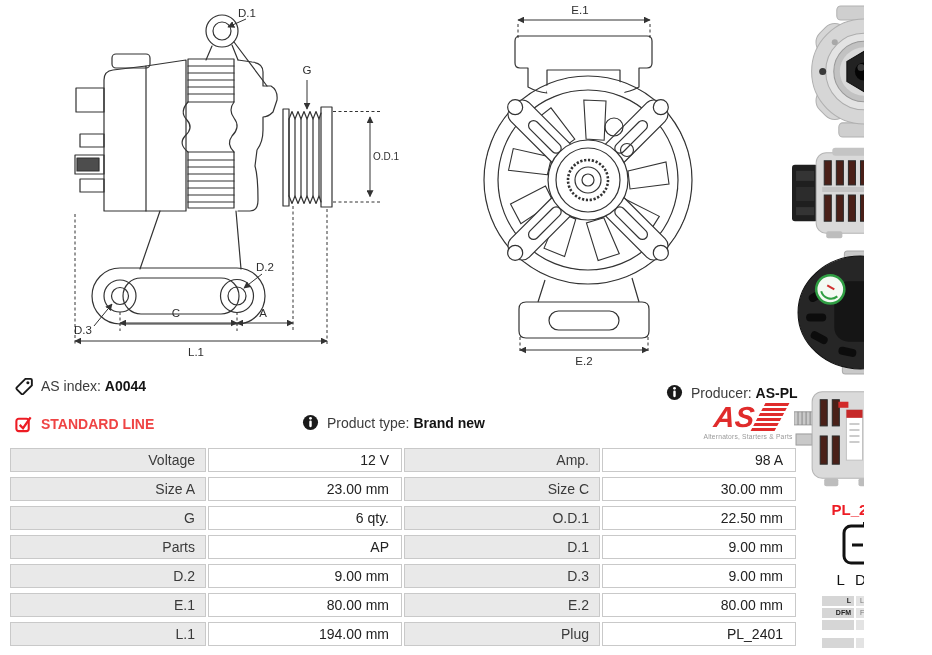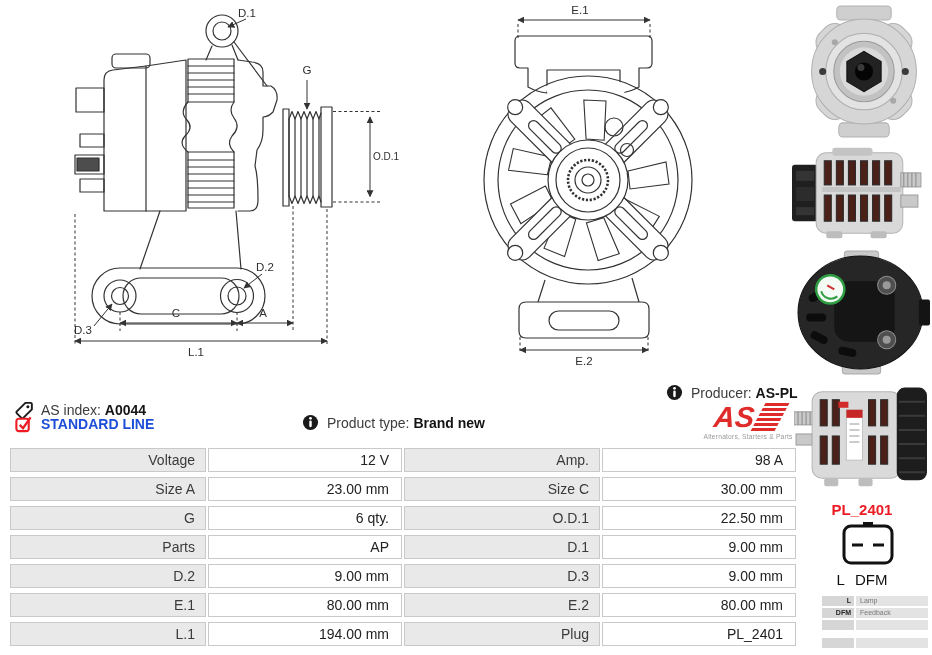--- a/index.html
+++ b/index.html
@@ -1,25 +1,25 @@
 <!DOCTYPE html>
 <html><head>
 <meta charset="utf-8">
 <style>
   html,body{margin:0;padding:0;background:#fff}
-  .page{position:relative;width:932px;height:655px;background:#fff;overflow:hidden;
+  .page{position:relative;width:864px;height:655px;background:#fff;overflow:hidden;
         font-family:"Liberation Sans",sans-serif;color:#333}
   .abs{position:absolute}
   svg text{font-family:"Liberation Sans",sans-serif;font-size:11.5px;fill:#2e2e2e}
   svg text.small{font-size:10px}
 
   
   .inforow{position:absolute;display:flex;align-items:center;gap:8px;font-size:14px;color:#3c3c3c;white-space:nowrap}
   .b{font-weight:bold;color:#141414}
-  .redb{font-weight:bold;color:#1d4ed8}
+  .redb{font-weight:bold;color:#ef4444}
 
   
   .logo{position:absolute;left:702px;top:403px;width:92px}
   .logo-row{display:flex;align-items:center;justify-content:center}
   .logo-as{font-size:29px;line-height:26px;font-weight:bold;font-style:italic;color:#e02b2b;transform:skewX(-6deg)}
   .logo-stripes{display:flex;flex-direction:column;gap:2px;margin-left:4px;transform:skewX(-28deg)}
   .logo-stripes i{display:block;width:24px;height:3px;background:#e02b2b}
   .logo-tagline{font-size:6.7px;color:#999;text-align:center;margin-top:2px;letter-spacing:.2px;white-space:nowrap}
 
   
@@ -294,21 +294,21 @@
       <rect x="52" y="26" width="16" height="8" fill="#c62828"></rect>
       <path d="M55,40 h10 M55,46 h10 M55,52 h10 M55,58 h10" stroke="#9a9a9a" stroke-width="1"></path>
       <rect x="44" y="18" width="10" height="6" fill="#d22a2a"></rect>
       <rect x="102" y="4" width="30" height="92" rx="8" fill="#1d1d1d"></rect>
       <path d="M104,18 h26 M104,32 h26 M104,46 h26 M104,60 h26 M104,74 h26 M104,88 h26" stroke="#3a3a3a" stroke-width="2"></path>
       <rect x="30" y="94" width="14" height="8" rx="2" fill="#bdbdbd"></rect>
       <rect x="64" y="94" width="14" height="8" rx="2" fill="#bdbdbd"></rect>
     </svg>
   </div>
 
-  <div class="inforow" style="left:14px;top:400px">
+  <div class="inforow" style="left:14px;top:376px">
     <svg width="19" height="19" viewBox="0 0 20 20">
       <path d="M3,12 L12,3 L17.5,3 Q18.8,3 18.8,4.3 L18.8,9.8 L9.8,18.8 Q8.8,19.8 7.8,18.8 L3,14 Q2,13 3,12 Z" fill="none" stroke="#1a1a1a" stroke-width="2"></path>
       <circle cx="14.6" cy="7.2" r="1.6" fill="#1a1a1a"></circle>
     </svg>
     <span><span>AS index:</span>&nbsp;<span class="b">A0044</span></span>
   </div>
 
 
   <div class="inforow" style="left:666px;top:384px">
     <svg width="17" height="17" viewBox="0 0 18 18">

